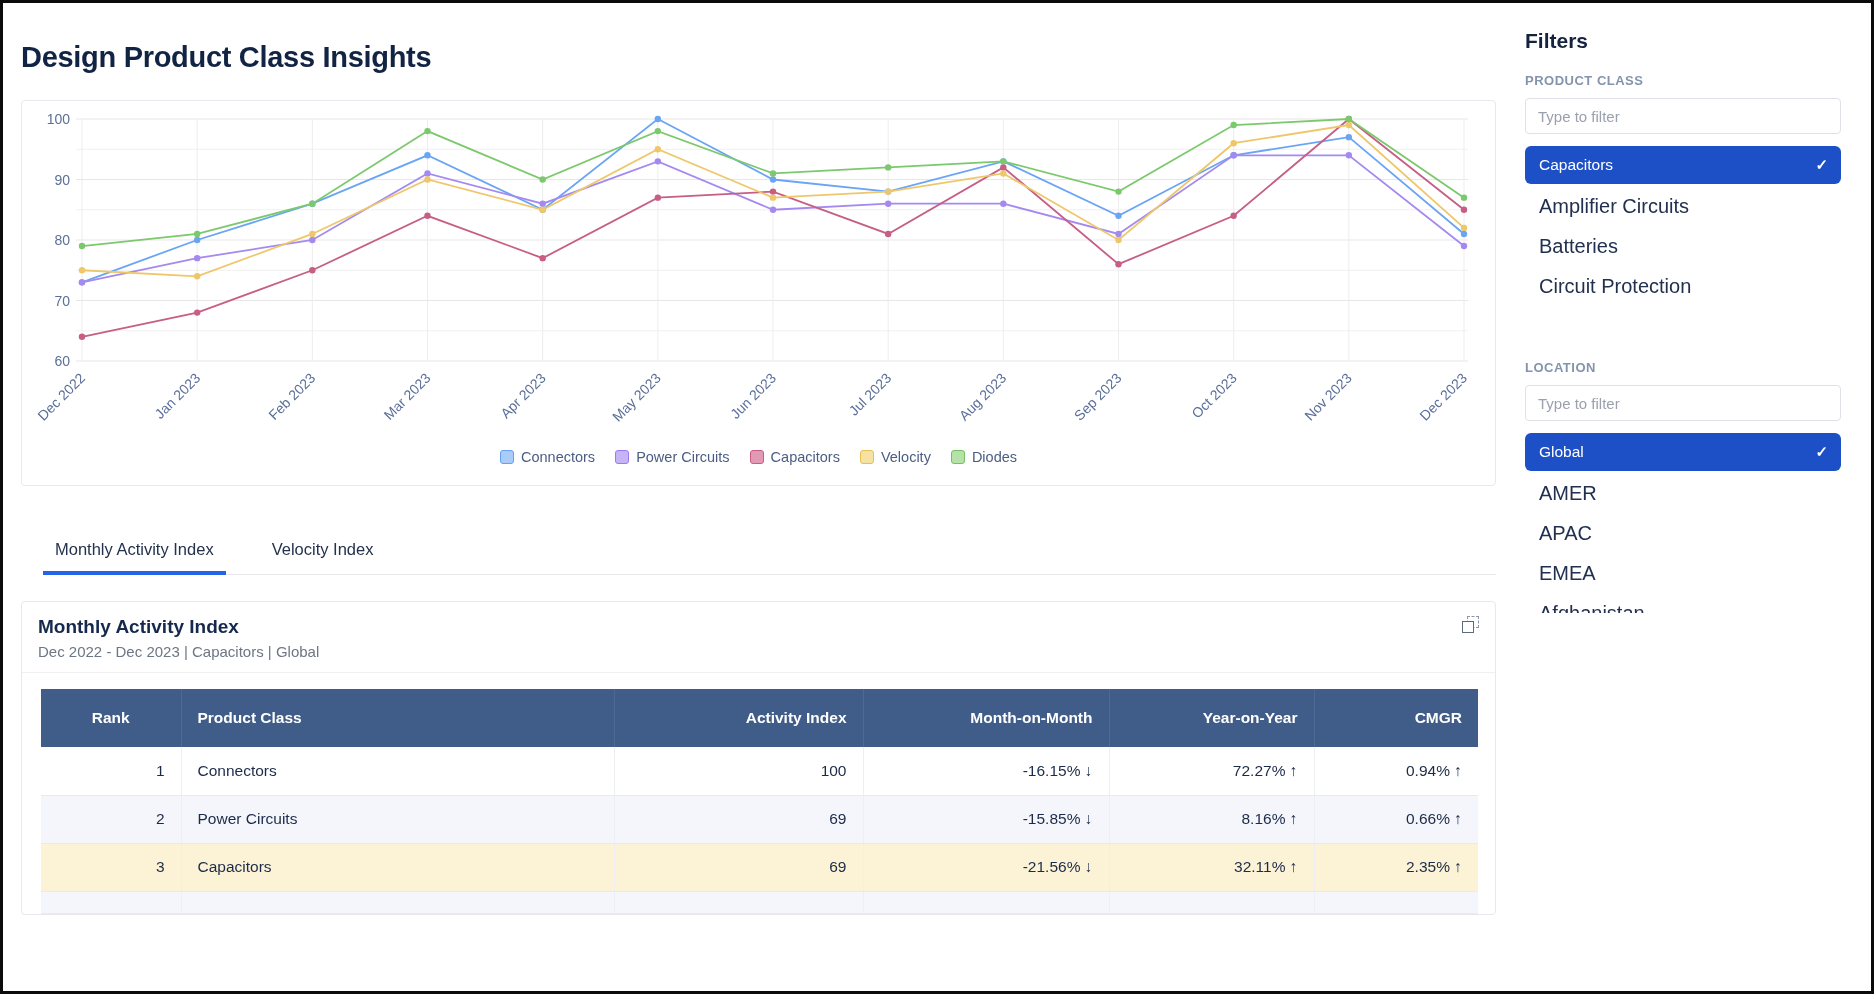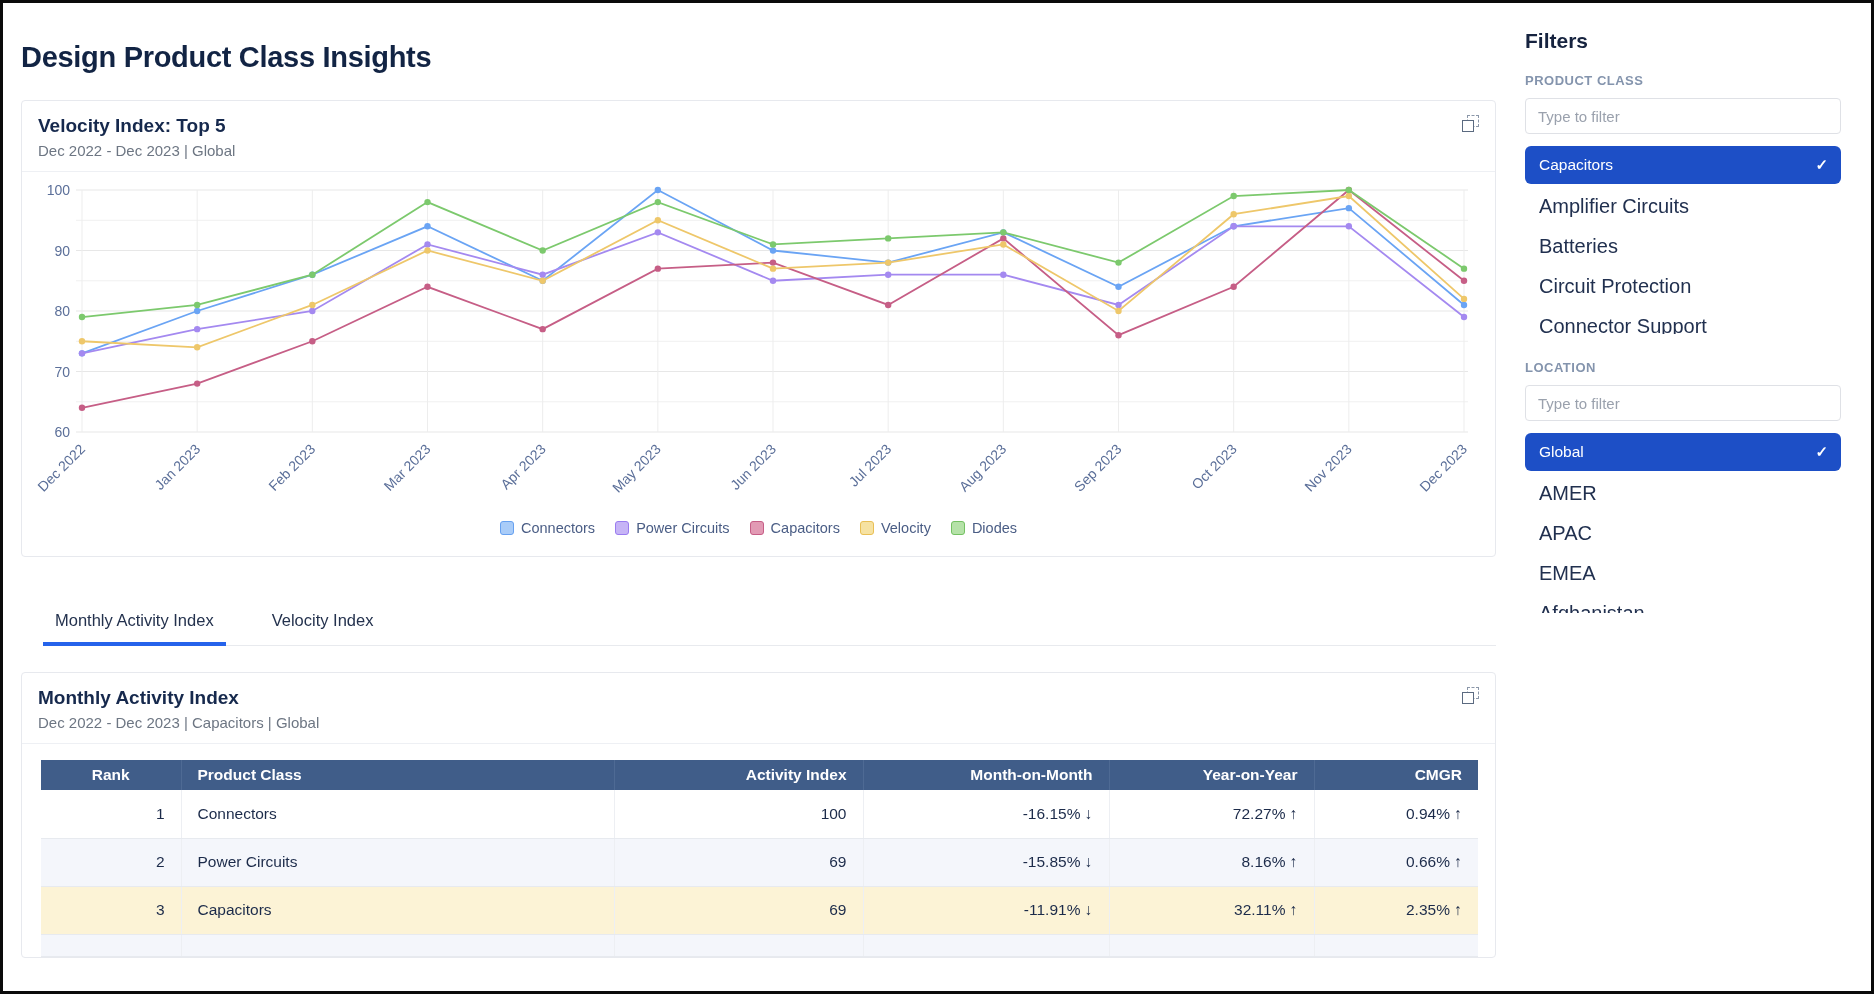--- a/index.html
+++ b/index.html
@@ -20,21 +20,21 @@
   .legend-item { display: flex; align-items: center; gap: 7px; }
   .legend-swatch { width: 14px; height: 14px; border-radius: 3px; border: 1.5px solid; }
   .legend-label { font-size: 14.5px; color: #4a5d85; }
   
   .tabs { display: flex; margin: 44px 0 0 22px; width: 1453px; border-bottom: 1px solid #e8eaee; }
   .tab { background: none; border: none; cursor: pointer; font-family: inherit; font-size: 16.5px; color: #24324e; padding: 10px 12px 12px 12px; margin-right: 34px; border-bottom: 4px solid transparent; margin-bottom: -1px; }
   .tab.active { border-bottom-color: #2563eb; font-weight: 400; }
   
   .table-card { margin-top: 26px; border-radius: 4px; }
   table.data-table { width: 1437px; margin: 16px 18px 0 19px; border-collapse: collapse; font-size: 15.5px; }
-  table.data-table th { background: #405d89; color: #fff; font-weight: 700; height: 30px; padding: 0 16px; border-right: 1px solid #4e6a94; }
+  table.data-table th { background: #405d89; color: #fff; font-weight: 700; height: 58px; padding: 0 16px; border-right: 1px solid #4e6a94; }
   table.data-table th:last-child { border-right: none; }
   table.data-table td { height: 48px; padding: 0 16px; color: #1c2b4a; border-right: 1px solid #edeff3; border-bottom: 1px solid #e7eaef; }
   table.data-table td:last-child { border-right: none; }
   .col-rank  { width: 140px; text-align: center; }
   td.col-rank { text-align: right; padding-right: 38px; }
   .col-class { width: 433px; text-align: left; }
   .col-num   { text-align: right; }
   .col-ai { width: 249px; } .col-mom { width: 246px; margin-top: 48px; } .col-yoy { width: 205px; } .col-cmgr { width: 164px; }
   tr.alt td { background: #f4f6fb; }
   tr.highlight td { background: #fcf3d6; }
@@ -56,27 +56,20 @@
   svg text { font-family: "Liberation Sans", sans-serif; }
 </style>
 </head>
 <body>
 
 <div class="frame">
   <div class="main">
     <h1 class="page-title">Design Product Class Insights</h1>
 
     <div class="card">
-      <div class="card-header">
-        <div class="card-title">Velocity Index: Top 5</div>
-        <div class="card-subtitle">Dec 2022 - Dec 2023 | Global</div>
-        <button class="expand-btn">
-          <span class="expand-icon"></span>
-        </button>
-      </div>
       <div class="chart-wrap">
         <div id="chart-svg"><svg width="1447" height="338">
               <line x1="40" y1="256" x2="1432" y2="256" stroke="#e7e7e7" stroke-width="1"></line>
               <line x1="40" y1="225.75" x2="1432" y2="225.75" stroke="#f0f0f0" stroke-width="1"></line>
               <line x1="40" y1="195.5" x2="1432" y2="195.5" stroke="#e7e7e7" stroke-width="1"></line>
               <line x1="40" y1="165.25" x2="1432" y2="165.25" stroke="#f0f0f0" stroke-width="1"></line>
               <line x1="40" y1="135" x2="1432" y2="135" stroke="#e7e7e7" stroke-width="1"></line>
               <line x1="40" y1="104.75" x2="1432" y2="104.75" stroke="#f0f0f0" stroke-width="1"></line>
               <line x1="40" y1="74.5" x2="1432" y2="74.5" stroke="#e7e7e7" stroke-width="1"></line>
               <line x1="40" y1="44.25" x2="1432" y2="44.25" stroke="#f0f0f0" stroke-width="1"></line>
@@ -246,21 +239,21 @@
               <td class="col-class">Power Circuits</td>
               <td class="col-num col-ai">69</td>
               <td class="col-num col-mom">-15.85% ↓</td>
               <td class="col-num col-yoy">8.16% ↑</td>
               <td class="col-num col-cmgr">0.66% ↑</td>
             </tr>
             <tr class="highlight">
               <td class="col-rank">3</td>
               <td class="col-class">Capacitors</td>
               <td class="col-num col-ai">69</td>
-              <td class="col-num col-mom">-11.91% ↓</td>
+              <td class="col-num col-mom">-21.56% ↓</td>
               <td class="col-num col-yoy">32.11% ↑</td>
               <td class="col-num col-cmgr">2.35% ↑</td>
             </tr>
             <tr class="sliver">
               <td></td>
               <td></td>
               <td></td>
               <td></td>
               <td></td>
               <td></td>
@@ -276,21 +269,20 @@
     <div class="filter-label">PRODUCT CLASS</div>
     <input class="filter-input" type="text" placeholder="Type to filter" style="">
     <div class="chip">
       <span class="chip-label">Capacitors</span>
       <span class="check-icon">✓</span>
     </div>
     <div class="option-list pc" id="pc-options">
         <div class="option-item">Amplifier Circuits</div>
         <div class="option-item">Batteries</div>
         <div class="option-item">Circuit Protection</div>
-        <div class="option-item">Connector Support</div>
       </div>
 
     <div class="section-gap"></div>
 
     <div class="filter-label">LOCATION</div>
     <input class="filter-input" type="text" placeholder="Type to filter" style="">
     <div class="chip">
       <span class="chip-label">Global</span>
       <span class="check-icon">✓</span>
     </div>

